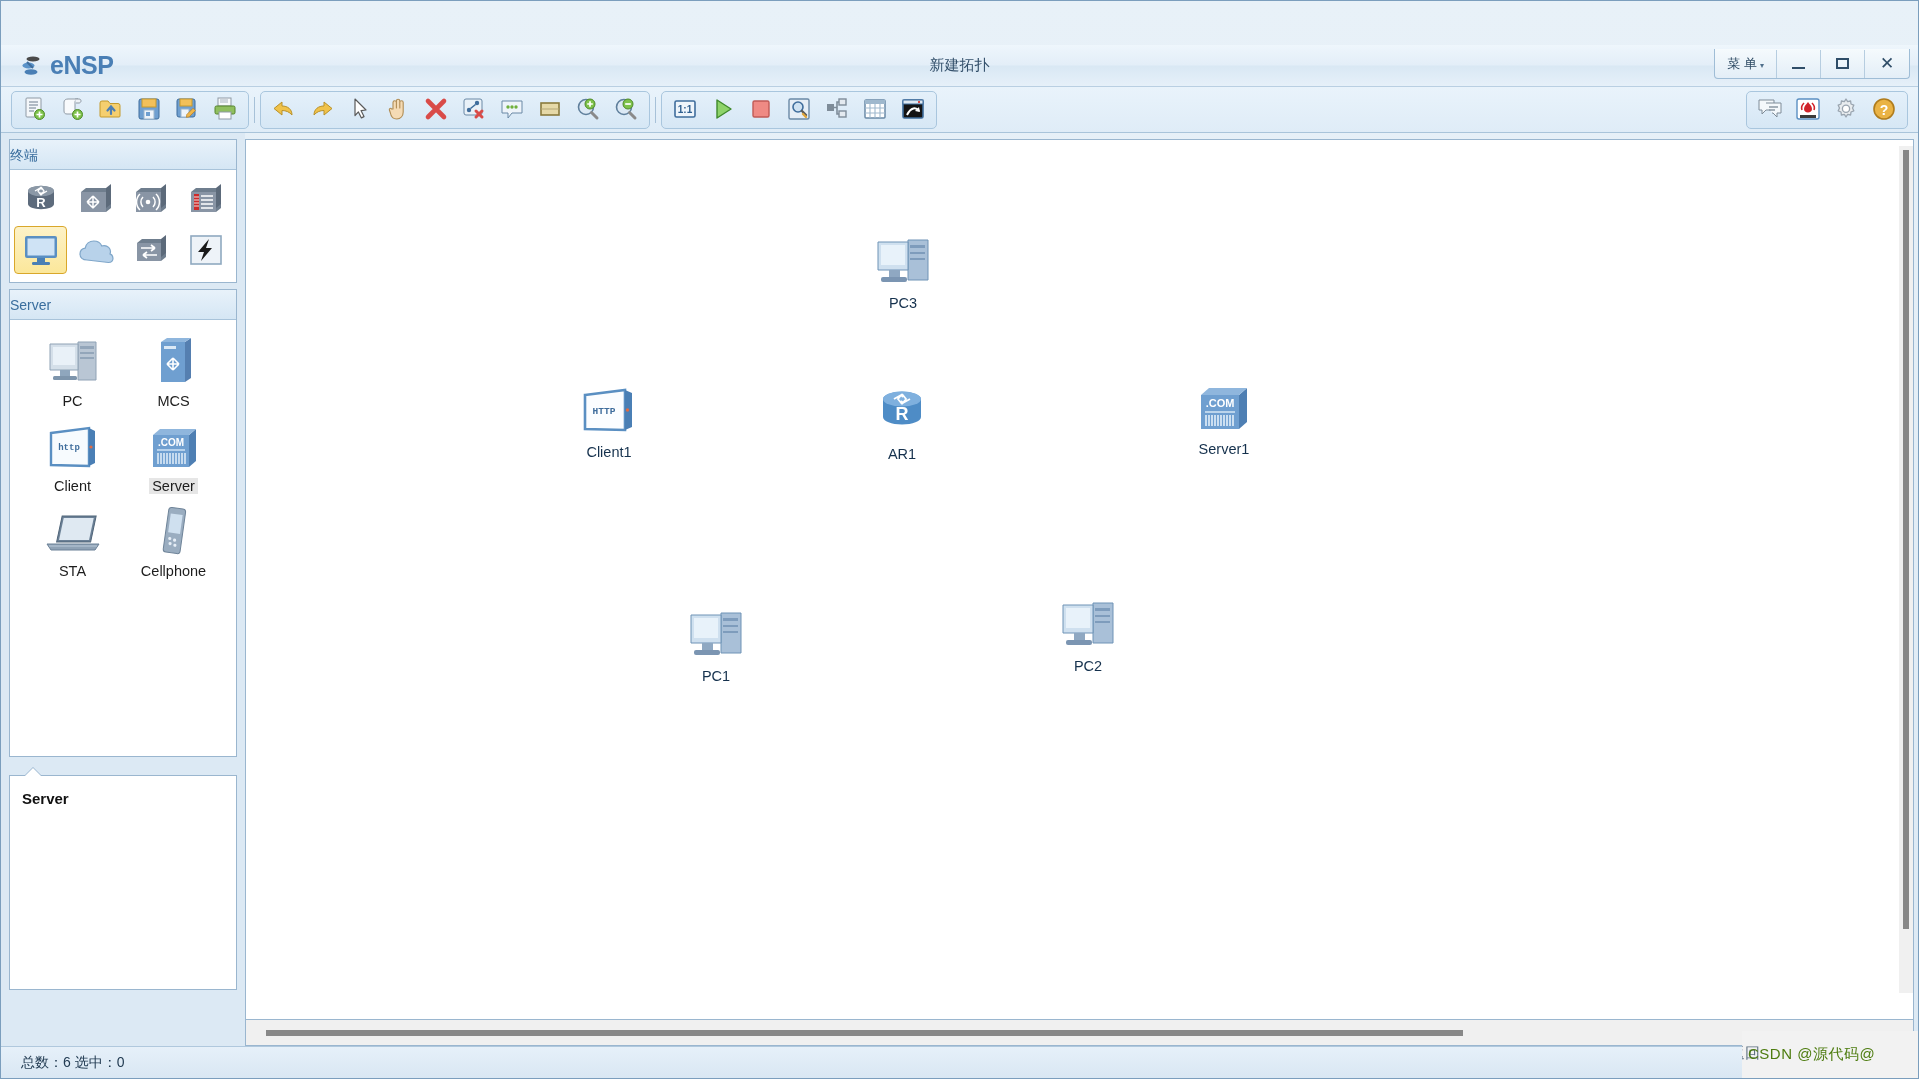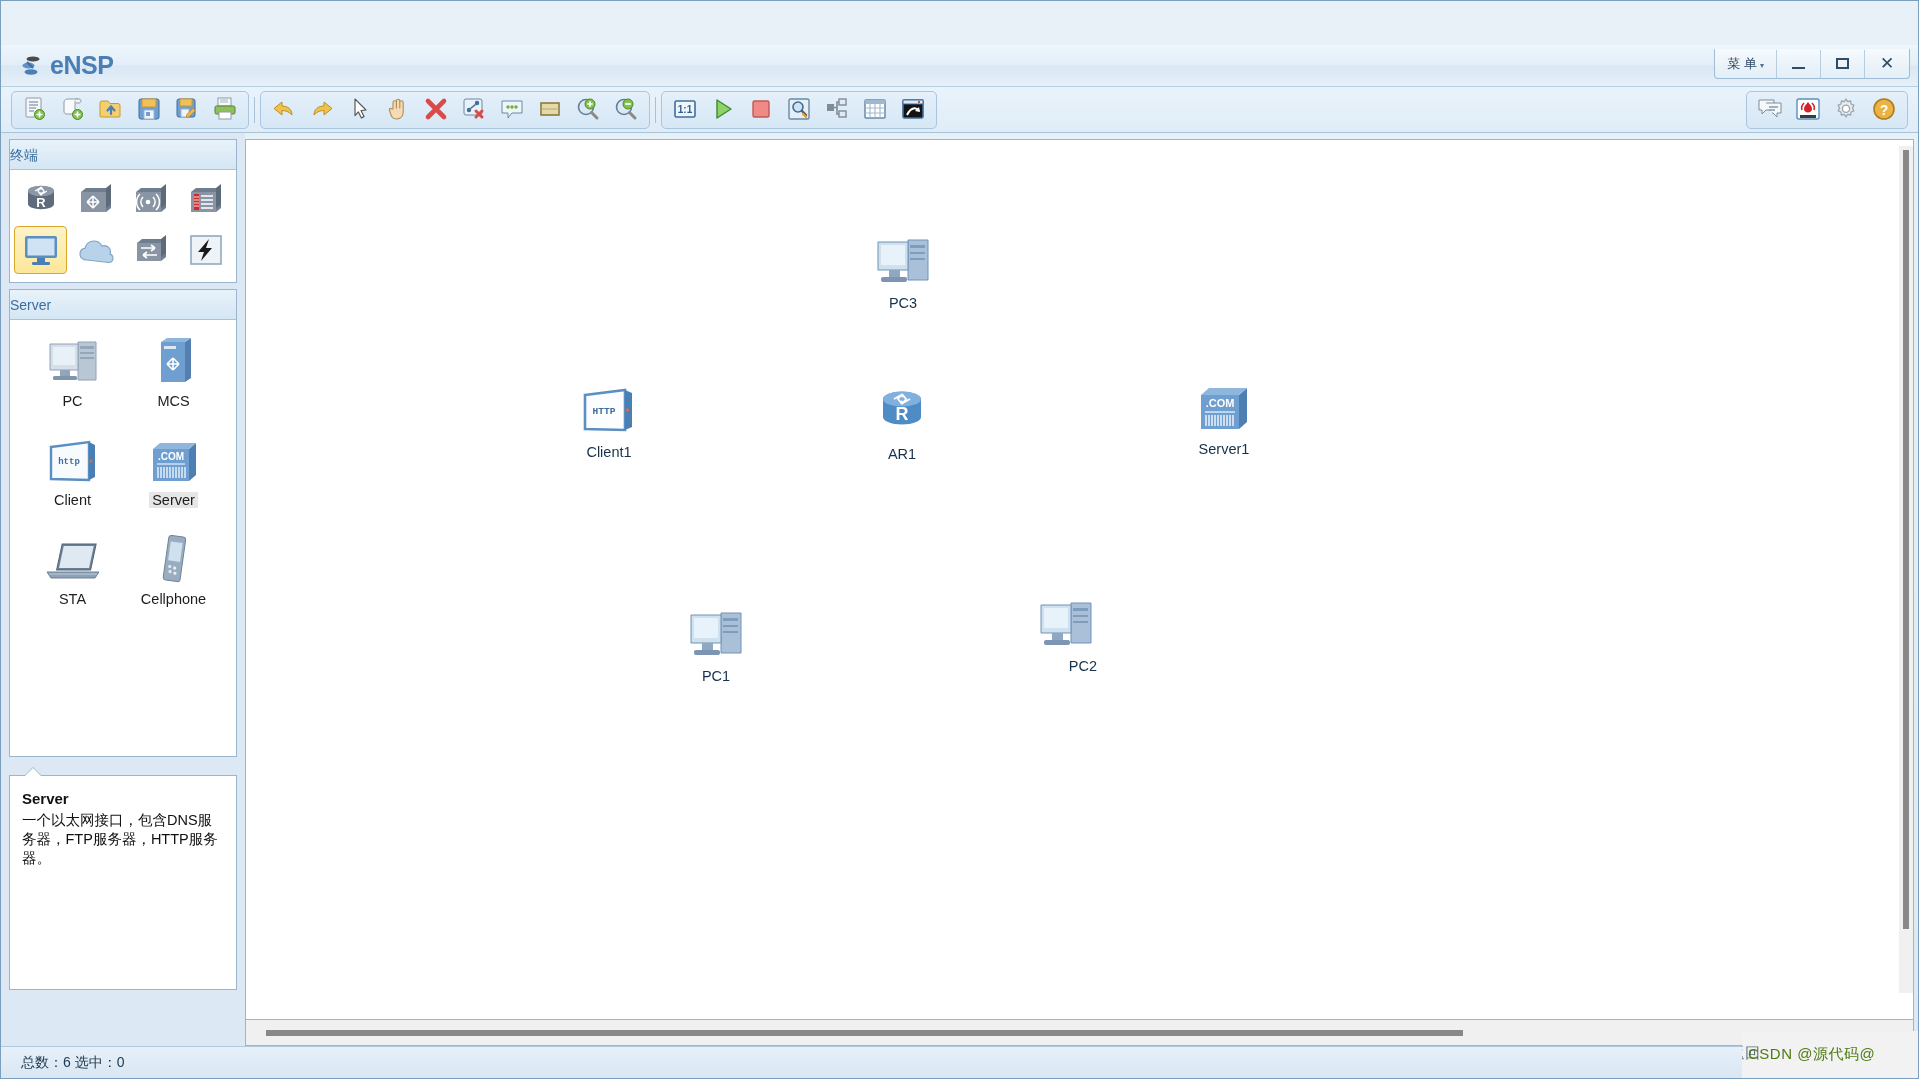--- a/index.html
+++ b/index.html
@@ -124,21 +124,21 @@
 
   .device-panel {
     margin-top: 6px;
     flex: 0 0 auto;
     height: 468px;
     display:flex; flex-direction:column;
   }
   .device-grid {
     display:grid; grid-template-columns: 1fr 1fr;
     padding: 14px 12px 0 12px;
-    row-gap: 22px;
+    row-gap: 8px;
     background:#fff;
     flex:1;
     align-content:start;
   }
   .dev-cell {
     display:flex; flex-direction:column; align-items:center;
     cursor:pointer; padding:2px 0;
   }
   .dev-icon { height:50px; display:flex; align-items:flex-end; justify-content:center; }
   .dev-label {
@@ -243,20 +243,21 @@
       <span class="logo-mark">
         <svg width="26" height="26" viewBox="0 0 26 26">
           <ellipse cx="14" cy="6" rx="6.5" ry="2.6" fill="#4a4a4a"></ellipse>
           <ellipse cx="9.5" cy="12.5" rx="6" ry="3" fill="#5b93c9"></ellipse>
           <ellipse cx="12" cy="19" rx="6.5" ry="2.8" fill="#4a7fb5"></ellipse>
           <path d="M8 9 L14 15" stroke="#3f6d9c" stroke-width="2"></path>
         </svg>
       </span>
       <span class="logo-text">eNSP</span>
     </div>
+    <div class="title-center">新建拓扑</div>
 
     <div class="win-controls">
       <div class="menu-btn">
         <span>菜 单</span><span class="caret">▾</span>
       </div>
       <div class="win-btn">
         <span class="glyph-min"></span>
       </div>
       <div class="win-btn">
         <span class="glyph-max"></span>
@@ -638,21 +639,20 @@
               </svg>
             </span>
             <span class="dev-label">Cellphone</span>
           </div>
         </div>
       </div>
 
       <div class="tooltip-box">
         <span class="tooltip-arrow"></span>
         <div class="tt-title">Server</div>
-        <div class="tt-desc">一个以太网接口，包含DNS服务器，FTP服务器，HTTP服务器。</div>
       </div>
     </div>
 
     <div class="canvas-area">
       <div class="canvas" id="canvas">
         <div class="vscroll">
           <div class="vscroll-thumb"></div>
         </div>
       <div class="node" style="left: 626px; top: 94px;">
             <span><svg width="62" height="54" viewBox="0 0 62 54">
@@ -699,21 +699,21 @@
             <span><svg width="62" height="54" viewBox="0 0 62 54">
       <path d="M36 6h20v40H36z" fill="#a9c0d8" stroke="#6f93b6"></path>
       <path d="M38 11h15v3H38zM38 18h15v2H38zM38 24h15v2H38z" fill="#7e9cbc"></path>
       <path d="M6 8h30v28H6z" fill="#cfe0ef" stroke="#6f93b6"></path>
       <rect x="9" y="11" width="24" height="20" fill="#e8f2fa"></rect>
       <path d="M17 36h11v7H17z" fill="#8fa8c2"></path>
       <rect x="9" y="43" width="26" height="5" rx="2" fill="#7b95b2"></rect>
     </svg></span>
             <span class="node-label">PC1</span>
           </div>
-          <div class="node" style="left: 789px; top: 457px; align-items: flex-end;">
+          <div class="node" style="left: 811px; top: 457px;">
             <span><svg width="62" height="54" viewBox="0 0 62 54">
       <path d="M36 6h20v40H36z" fill="#a9c0d8" stroke="#6f93b6"></path>
       <path d="M38 11h15v3H38zM38 18h15v2H38zM38 24h15v2H38z" fill="#7e9cbc"></path>
       <path d="M6 8h30v28H6z" fill="#cfe0ef" stroke="#6f93b6"></path>
       <rect x="9" y="11" width="24" height="20" fill="#e8f2fa"></rect>
       <path d="M17 36h11v7H17z" fill="#8fa8c2"></path>
       <rect x="9" y="43" width="26" height="5" rx="2" fill="#7b95b2"></rect>
     </svg></span>
             <span class="node-label">PC2</span>
           </div>

